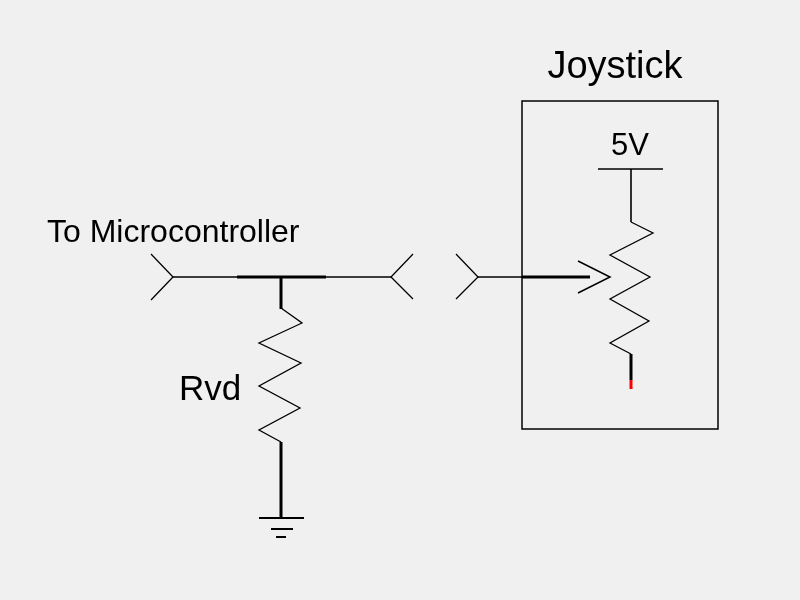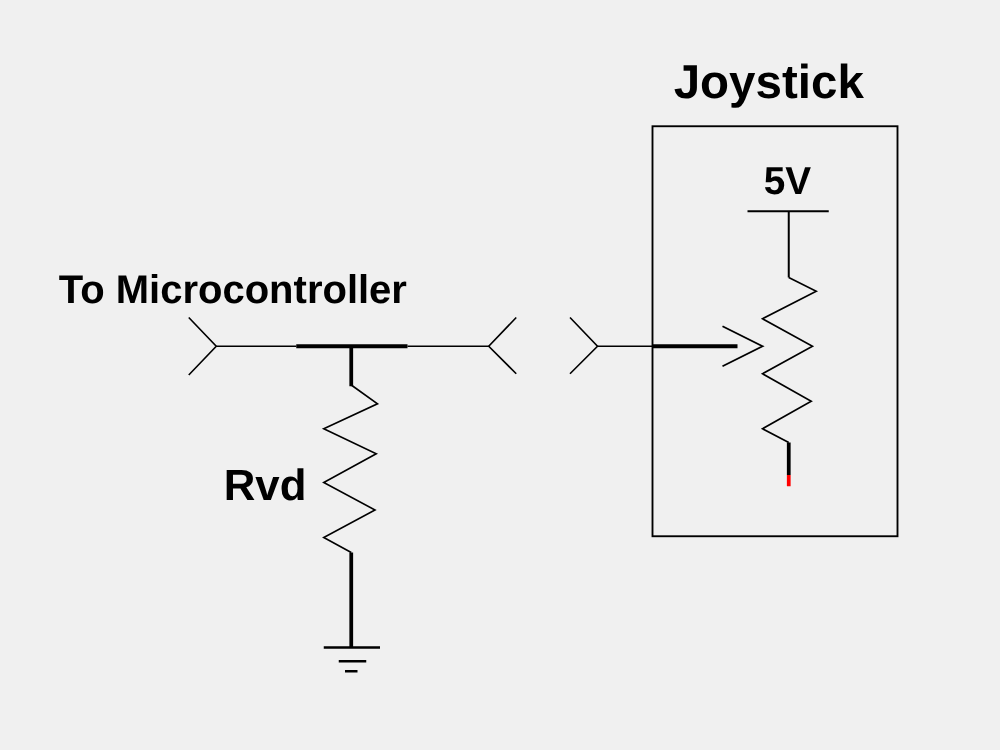--- a/index.html
+++ b/index.html
@@ -7,21 +7,20 @@
     padding: 0;
     background: #f0f0f0;
     font-family: "Liberation Sans", sans-serif;
   }
   .stage {
     position: relative;
     width: 800px;
     height: 600px;
     background: #f0f0f0;
     overflow: hidden;
-    font-weight: bold;
   }
   svg.schematic {
     position: absolute;
     left: 0;
     top: 0;
     display: block;
   }
   svg.schematic text {
     font-family: "Liberation Sans", sans-serif;
     fill: #000000;

